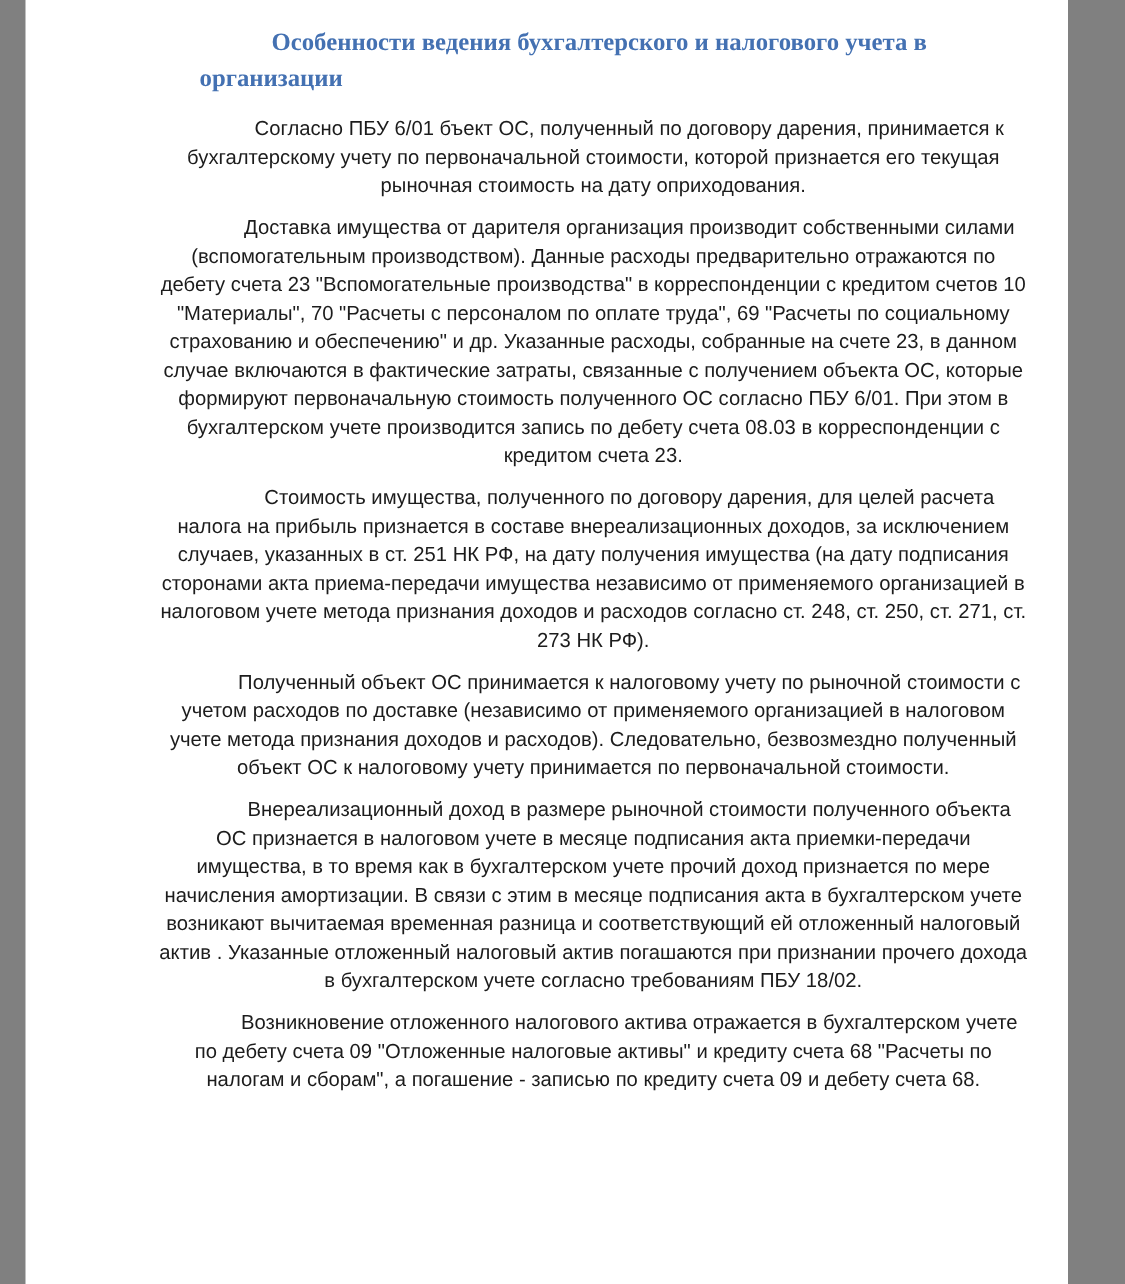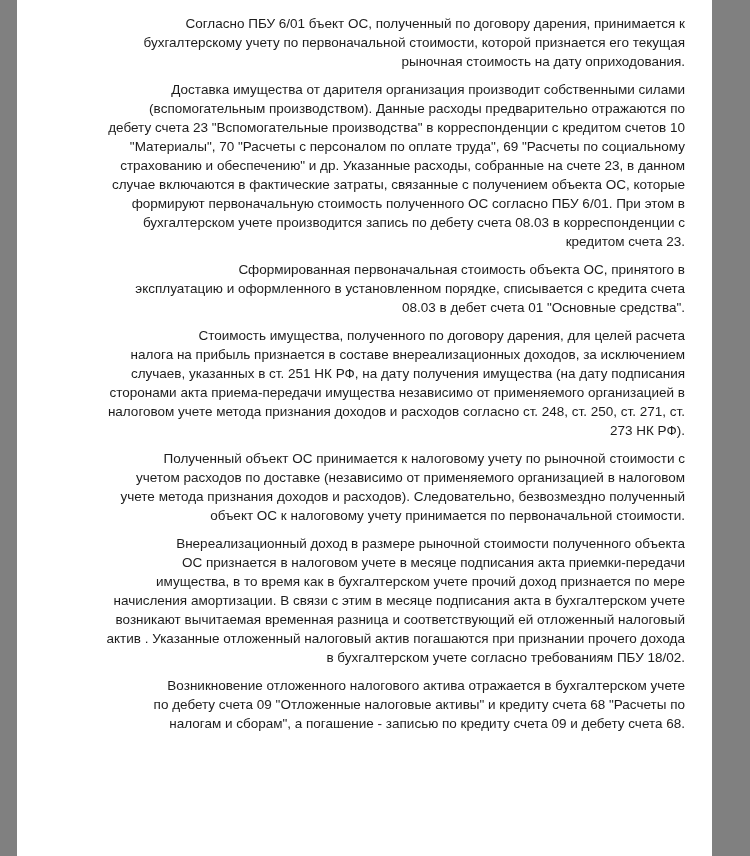--- a/index.html
+++ b/index.html
@@ -37,33 +37,33 @@
     max-width:560px;
     text-indent:48px;
   }
   .para{
     font-family:"Liberation Sans","DejaVu Sans",sans-serif;
     font-size:13.5px;
     line-height:19px;
     color:var(--text-color);
     margin:0 0 9px 0;
     text-indent:48px;
-    text-align:right;
+    text-align:center;
     max-width:579px;
   }
 </style>
 </head>
 <body>
 
 <div class="pasteboard-strip strip-left"></div>
 <div class="pasteboard-strip strip-right"></div>
 
 <div class="page">
+  <h1 class="doc-title">Особенности ведения бухгалтерского и налогового учета в организации</h1>
   <div>
       <p class="para">Согласно ПБУ 6/01 бъект ОС, полученный по договору дарения, принимается к бухгалтерскому учету по первоначальной стоимости, которой признается его текущая рыночная стоимость на дату оприходования.</p>
       <p class="para">Доставка имущества от дарителя организация производит собственными силами (вспомогательным производством). Данные расходы предварительно отражаются по дебету счета 23 "Вспомогательные производства" в корреспонденции с кредитом счетов 10 "Материалы", 70 "Расчеты с персоналом по оплате труда", 69 "Расчеты по социальному страхованию и обеспечению" и др. Указанные расходы, собранные на счете 23, в данном случае включаются в фактические затраты, связанные с получением объекта ОС, которые формируют первоначальную стоимость полученного ОС согласно ПБУ 6/01. При этом в бухгалтерском учете производится запись по дебету счета 08.03 в корреспонденции с кредитом счета 23.</p>
-      <p class="para">Сформированная первоначальная стоимость объекта ОС, принятого в эксплуатацию и оформленного в установленном порядке, списывается с кредита счета 08.03 в дебет счета 01 "Основные средства".</p>
       <p class="para">Стоимость имущества, полученного по договору дарения, для целей расчета налога на прибыль признается в составе внереализационных доходов, за исключением случаев, указанных в ст. 251 НК РФ, на дату получения имущества (на дату подписания сторонами акта приема-передачи имущества независимо от применяемого организацией в налоговом учете метода признания доходов и расходов согласно ст. 248, ст. 250, ст. 271, ст. 273 НК РФ).</p>
       <p class="para">Полученный объект ОС принимается к налоговому учету по рыночной стоимости с учетом расходов по доставке (независимо от применяемого организацией в налоговом учете метода признания доходов и расходов). Следовательно, безвозмездно полученный объект ОС к налоговому учету принимается по первоначальной стоимости.</p>
       <p class="para">Внереализационный доход в размере рыночной стоимости полученного объекта ОС признается в налоговом учете в месяце подписания акта приемки-передачи имущества, в то время как в бухгалтерском учете прочий доход признается по мере начисления амортизации. В связи с этим в месяце подписания акта в бухгалтерском учете возникают вычитаемая временная разница и соответствующий ей отложенный налоговый актив . Указанные отложенный налоговый актив погашаются при признании прочего дохода в бухгалтерском учете согласно требованиям ПБУ 18/02.</p>
       <p class="para">Возникновение отложенного налогового актива отражается в бухгалтерском учете по дебету счета 09 "Отложенные налоговые активы" и кредиту счета 68 "Расчеты по налогам и сборам", а погашение - записью по кредиту счета 09 и дебету счета 68.</p>
     </div>
 </div>
 
 </body></html>

